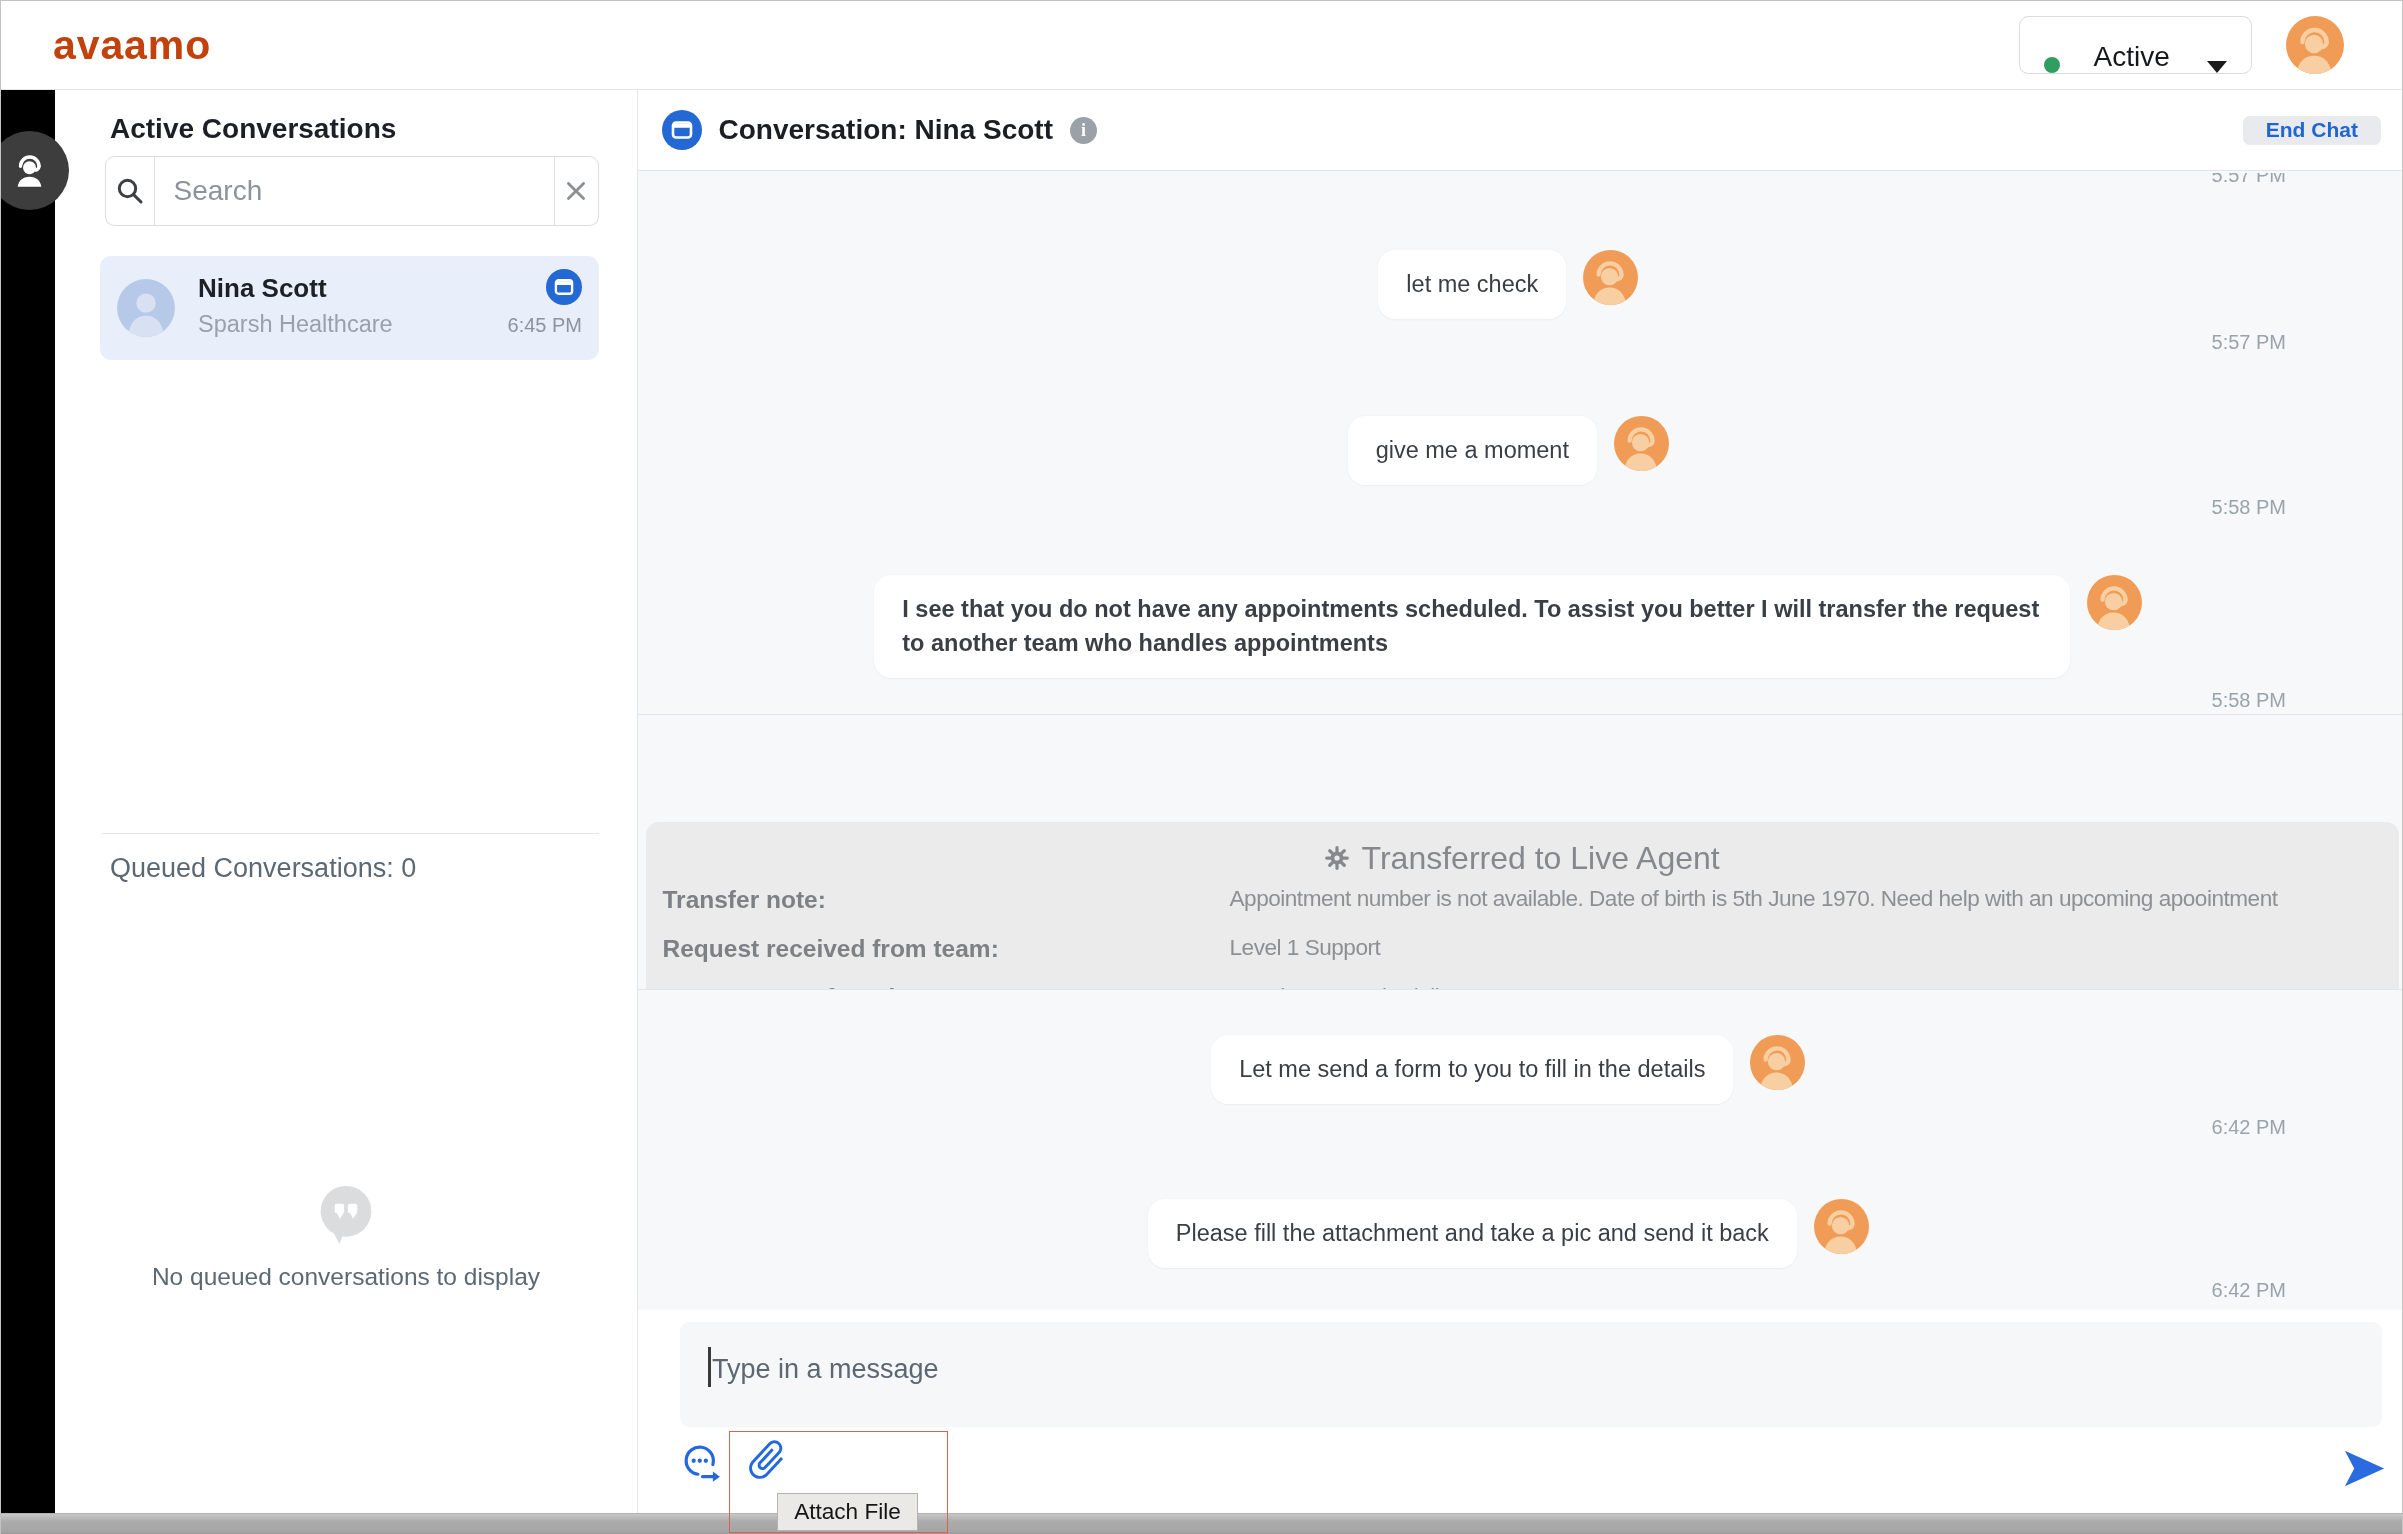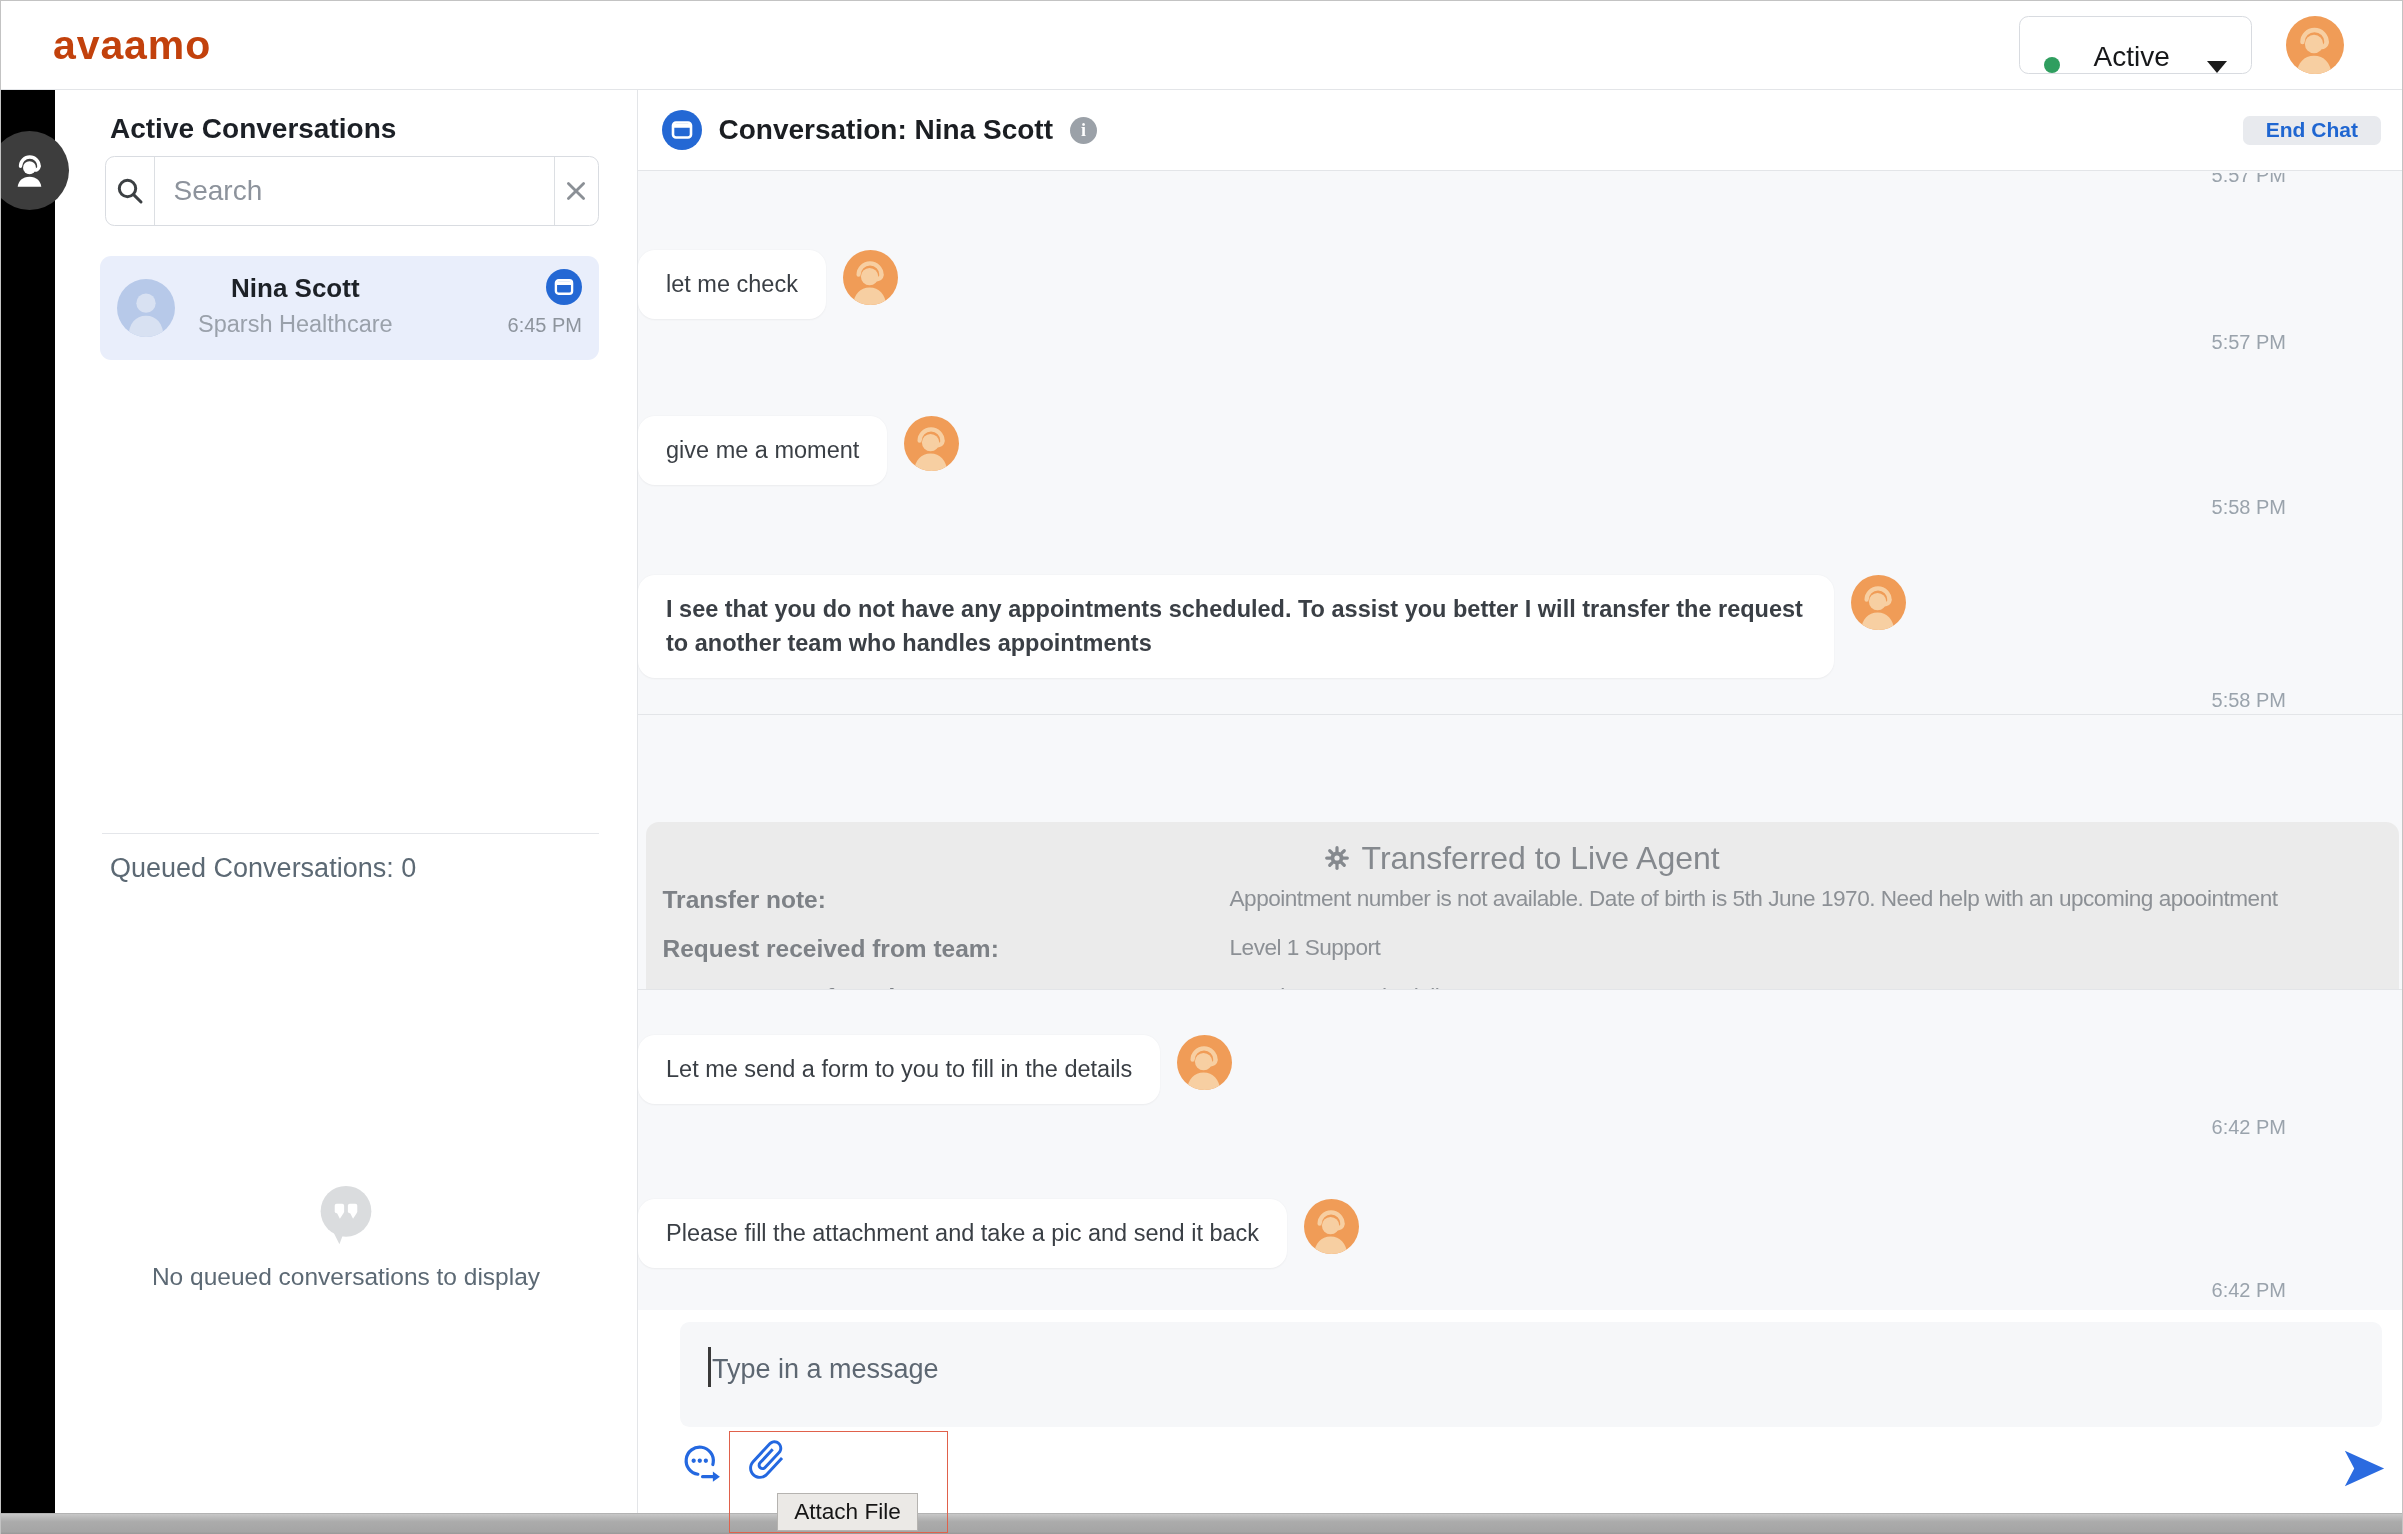--- a/index.html
+++ b/index.html
@@ -59,21 +59,21 @@
     padding:0 19px; background:transparent; font-family:inherit;}
   .search-input::placeholder{ color:#8d939c; }
   .search-clear{ width:66px; display:flex; align-items:center; justify-content:center;
     border-left:0.9px solid #dcdfe3; cursor:pointer; }
 
   .conv-item{
     position:absolute; left:45px; top:166px; width:499px; height:104px;
     background:#e9eefb; border-radius:11.3px; cursor:pointer;
   }
   .conv-avatar{ position:absolute; left:17px; top:22.6px; width:58px; height:58px; }
-  .conv-name{ position:absolute; left:98px; top:17px; font-size:26px; font-weight:700; color:#1d2127;margin-left:33px; }
+  .conv-name{ position:absolute; left:98px; top:17px; font-size:26px; font-weight:700; color:#1d2127; }
   .conv-sub{ position:absolute; left:98px; top:55px; font-size:23.5px; color:#9aa1ab; }
   .conv-channel{ position:absolute; right:17px; top:13px; width:36px; height:36px; }
   .conv-time{ position:absolute; right:17px; top:58px; font-size:20px; color:#8d949d; }
 
   .panel-divider{ position:absolute; left:47px; top:743px; width:497px; height:0.9px; background:#e4e6ea; }
   .queued-label{ position:absolute; left:55px; top:763px; font-size:27px; color:#5c6974; }
   .empty-state{ position:absolute; left:0; top:1092px; width:100%; text-align:center; }
   .empty-bubble{ margin:0 auto 13px auto; width:62px; height:68px; }
   .empty-text{ font-size:24.5px; color:#5c6974; }
 
@@ -99,21 +99,21 @@
   .msg-section{ position:absolute; left:0; width:100%; background:#f7f8fa; overflow:hidden; }
   .section-1{ top:81px; height:544px; border-bottom:0.9px solid #e3e5e8; }
   .section-2{ top:625px; height:275px; border-bottom:0.9px solid #e3e5e8; background:#f7f8fa; }
   .section-3{ top:900px; height:320px; }
   .composer{ position:absolute; left:0; top:1220px; width:100%; height:203px; background:#fff; }
 
   .clipped-ts{ height:17px; overflow:hidden; margin-top:1.9px; }
   .clipped-ts span{ display:block; margin-top:-8.5px; text-align:right; padding-right:118px;
     font-size:20px; color:#9aa3ac; }
 
-  .msg-row{ display:flex; justify-content:flex-start; align-items:flex-start; gap:17px; padding-right:25.4px; }
+  .msg-row{ display:flex; justify-content:center; align-items:flex-start; gap:17px; padding-right:25.4px; }
   .bubble{
     background:#fff; border-radius:17px; padding:18px 28px; font-size:23.5px; color:#3a3f45;
     line-height:1.42; max-width:1196px; box-shadow:0 0.9px 1.9px rgba(0,0,0,.05);
   }
   .msg-avatar{ width:55px; height:55px; flex:none; }
   .ts{ text-align:right; padding-right:118px; font-size:20px; color:#9aa3ac; margin-top:11.3px; }
   .mt-1{ margin-top:60px; } .mt-2{ margin-top:62px; } .mt-3{ margin-top:56px;font-weight:bold; }
   .mt-4{ margin-top:45px; } .mt-5{ margin-top:60px; }
 
   

